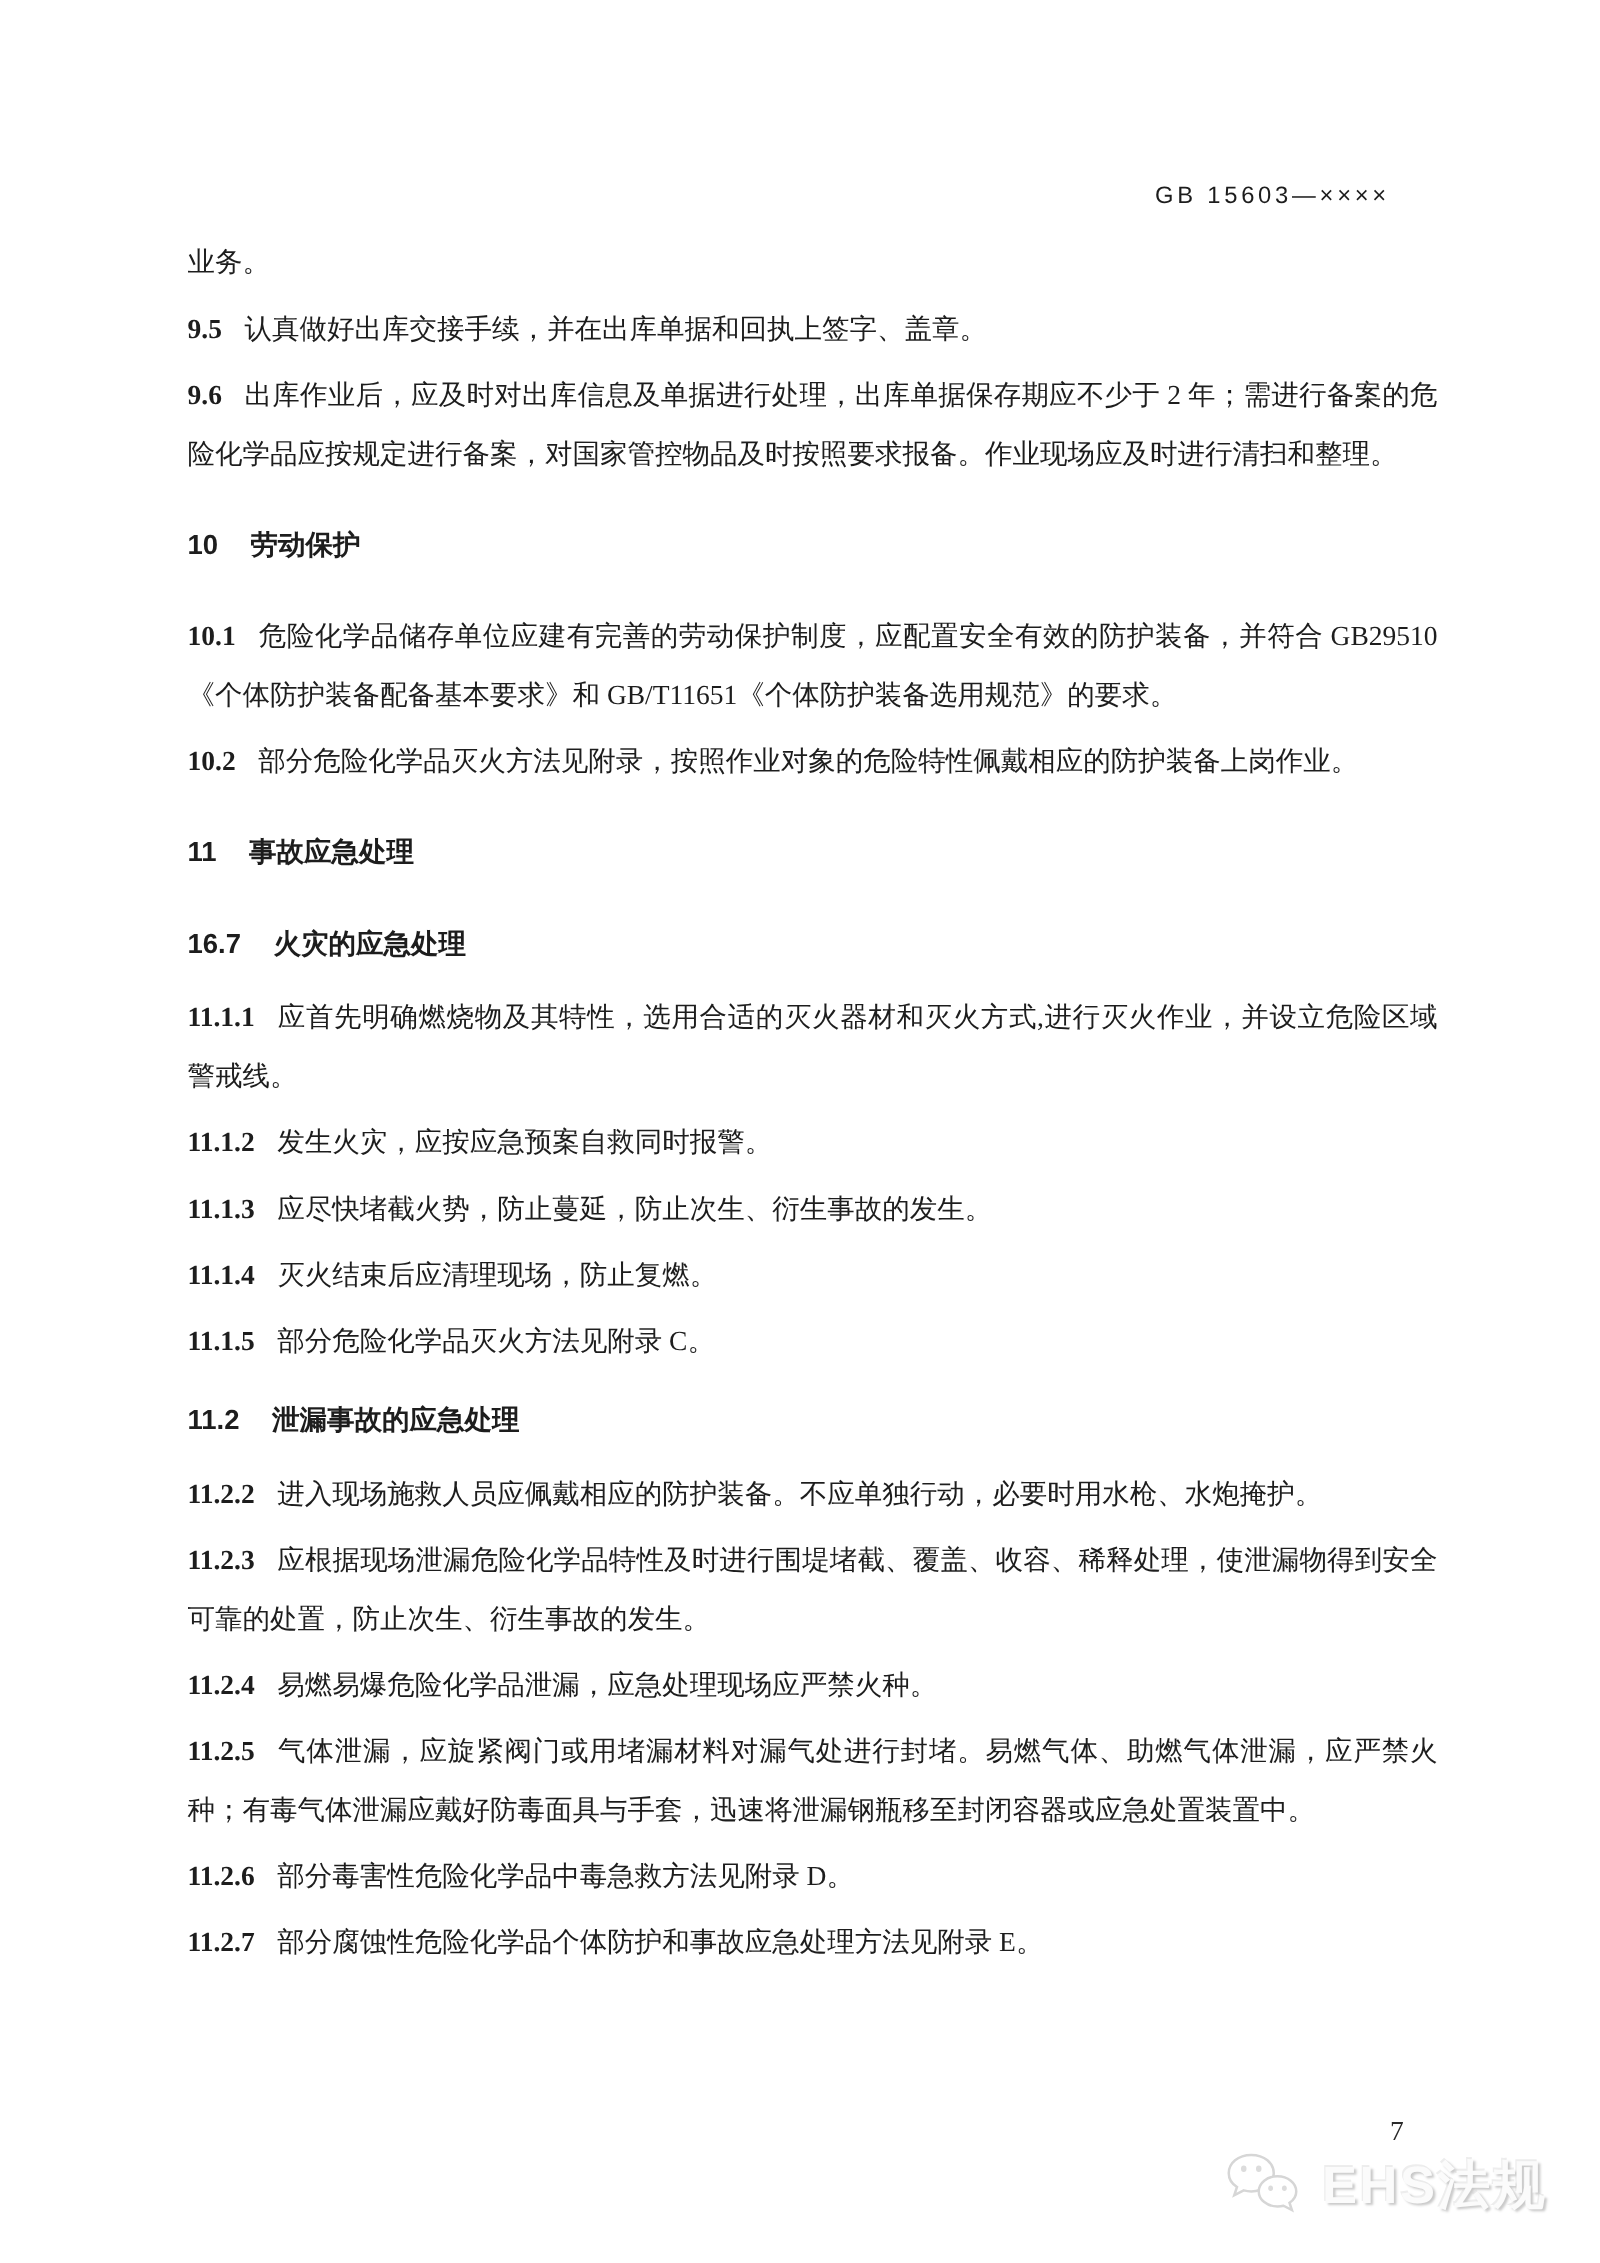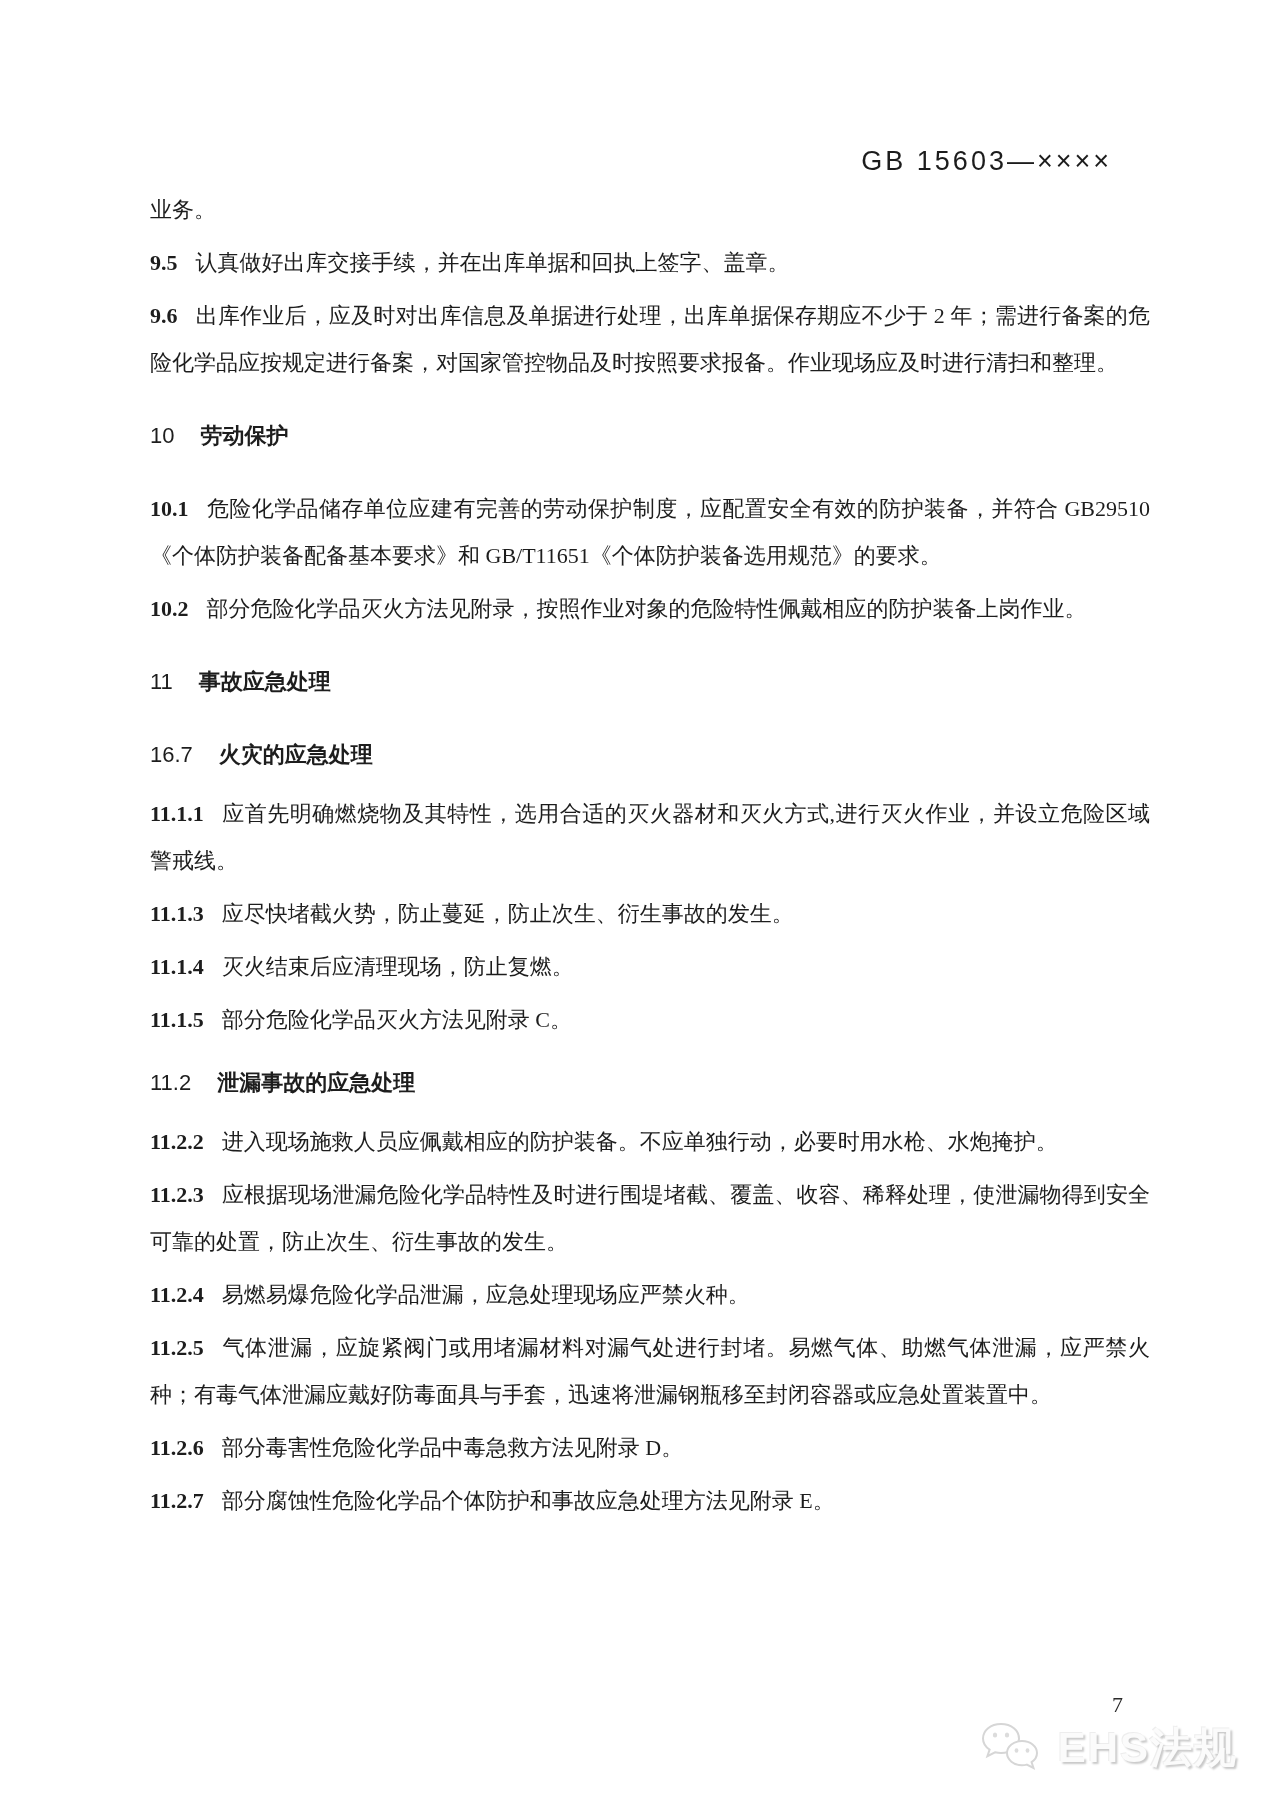--- a/index.html
+++ b/index.html
@@ -10,21 +10,21 @@
     background: #ffffff;
     overflow: hidden;
     font-family: "Liberation Serif", "DejaVu Serif", serif;
     color: #1d1d1d;
   }
   .header-code {
     position: absolute;
     top: 146px;
     right: 168px;
     font-family: "Liberation Sans", "DejaVu Sans", sans-serif;
-    font-size: 27px;
+    font-size: 19px;
     letter-spacing: 3px;
     color: #1c1c1c;
     white-space: nowrap;
   }
   .content {
     position: absolute;
     left: 150px;
     top: 186px;
     width: 1012px;
   }
@@ -42,21 +42,21 @@
     line-height: 47px;
     margin: 26px 0 26px 0;
   }
   .content h3 {
     font-family: "Liberation Sans", "DejaVu Sans", sans-serif;
     font-weight: 700;
     font-size: 22px;
     line-height: 47px;
     margin: 16px 0 12px 0;
   }
-  .content h2 .num, .content h3 .num { margin-right: 26px; font-weight: 400; }
+  .content h2 .num, .content h3 .num { margin-right: 26px; font-weight: 700; }
   .page-number {
     position: absolute;
     left: 1112px;
     top: 1692px;
     font-size: 22px;
     color: #2a2a2a;
   }
   .watermark {
     position: absolute;
     right: 42px;
@@ -96,20 +96,21 @@
     <p class="body"><span class="num">10.1</span><span>危险化学品储存单位应建有完善的劳动保护制度，应配置安全有效的防护装备，并符合 GB29510《个体防护装备配备基本要求》和 GB/T11651《个体防护装备选用规范》的要求。</span></p>
 
     <p class="body"><span class="num">10.2</span><span>部分危险化学品灭火方法见附录，按照作业对象的危险特性佩戴相应的防护装备上岗作业。</span></p>
 
     <h2><span class="num">11</span><span>事故应急处理</span></h2>
 
     <h3><span class="num">16.7</span><span>火灾的应急处理</span></h3>
 
     <p class="body"><span class="num">11.1.1</span><span>应首先明确燃烧物及其特性，选用合适的灭火器材和灭火方式,进行灭火作业，并设立危险区域警戒线。</span></p>
 
+    <p class="body"><span class="num">11.1.2</span><span>发生火灾，应按应急预案自救同时报警。</span></p>
 
     <p class="body"><span class="num">11.1.3</span><span>应尽快堵截火势，防止蔓延，防止次生、衍生事故的发生。</span></p>
 
     <p class="body"><span class="num">11.1.4</span><span>灭火结束后应清理现场，防止复燃。</span></p>
 
     <p class="body"><span class="num">11.1.5</span><span>部分危险化学品灭火方法见附录 C。</span></p>
 
     <h3><span class="num">11.2</span><span>泄漏事故的应急处理</span></h3>
 
 

